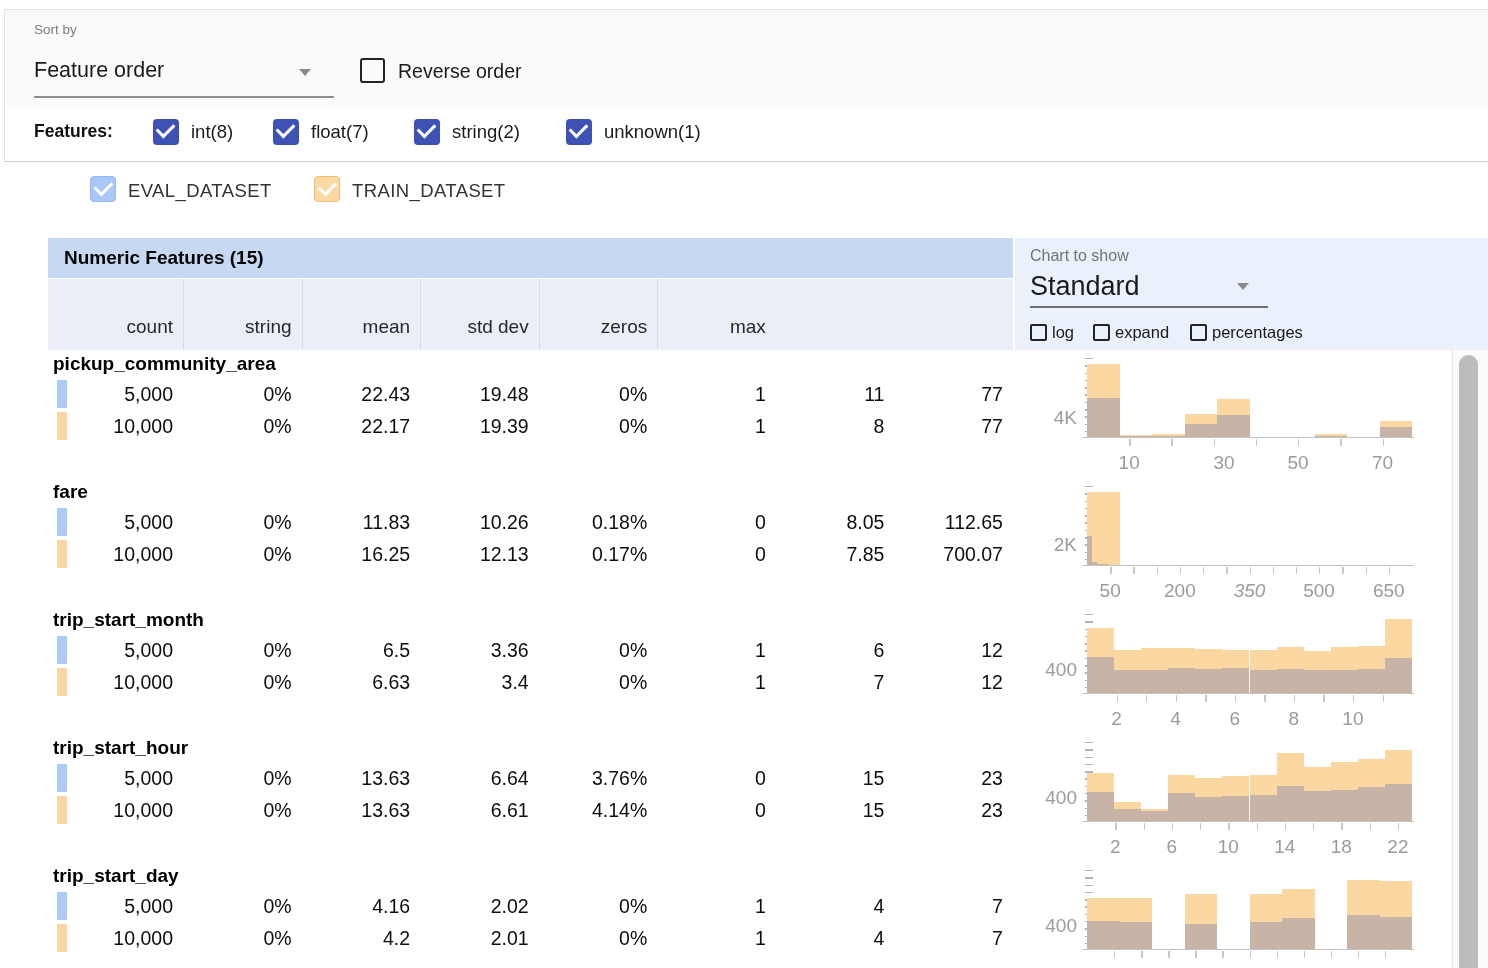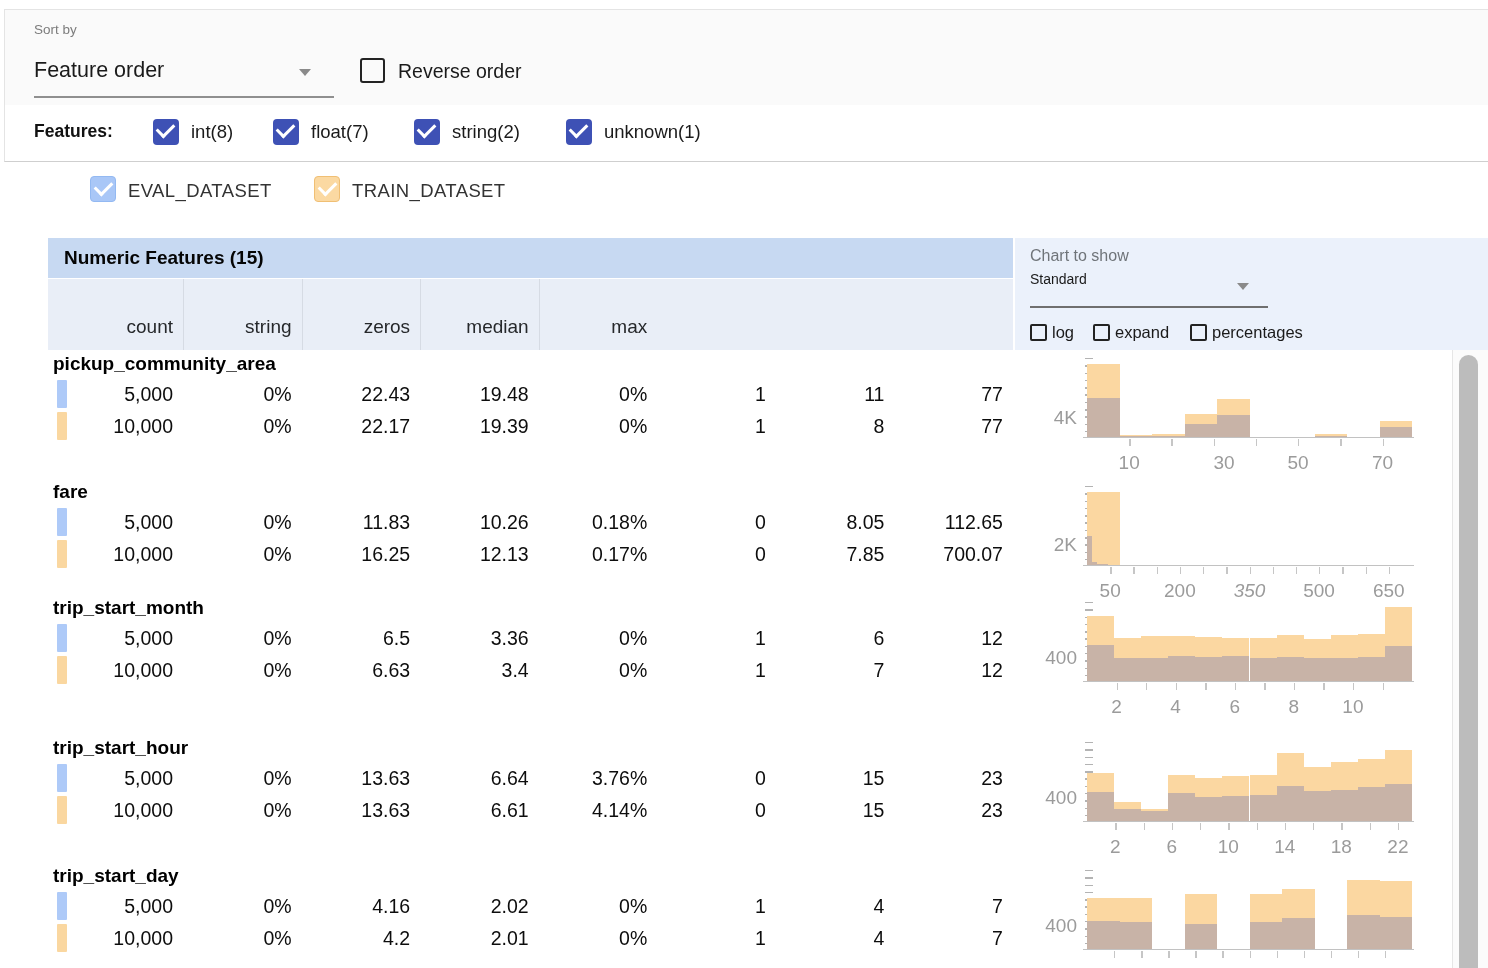--- a/index.html
+++ b/index.html
@@ -37,21 +37,21 @@
   .table-title{position:absolute;left:48px;top:238px;width:965px;height:40px;background:#c7d9f2;
                box-sizing:border-box;display:flex;align-items:center;padding-left:16px;
                font-size:19px;font-weight:700;color:#050505}
   .header-row{position:absolute;left:48px;top:279px;width:965px;height:71px;background:#e9eef7;display:flex}
   .hcell{box-sizing:border-box;width:118.57px;border-left:1px solid #d6dbe4;display:flex;
          align-items:flex-end;justify-content:flex-end;padding:0 10px 12px 0;font-size:19px;color:#26282b}
   .hcell.first{width:135px;border-left:none}
   
   .chart-panel{position:absolute;left:1015px;top:238px;width:473px;height:112px;background:#ebf1fb}
   .panel-label{position:absolute;left:15px;top:9px;font-size:16px;color:#6f7479}
-  .panel-value{position:absolute;left:15px;top:33px;font-size:14px;color:#1a1a1a}
+  .panel-value{position:absolute;left:15px;top:33px;font-size:27px;color:#1a1a1a}
   .panel-caret{position:absolute;left:222px;top:45px}
   .panel-line{position:absolute;left:15px;top:68px;width:238px;height:1.5px;background:#6f6f6f}
   .obx-sm{position:absolute;top:86px;width:17px;height:17px;border-width:2px;border-radius:2px}
   .panel-opt{position:absolute;top:85px;font-size:16.5px;color:#1a1a1a}
   
   .rows-area{position:absolute;left:0;top:350px;width:1452px;height:618px;overflow:hidden}
   .fblock{position:absolute;left:48px;width:1404px;height:128px}
   .fname{position:absolute;left:5px;top:3px;font-size:19px;font-weight:700;color:#000}
   .frow{position:absolute;left:0;height:32px;display:flex;align-items:center}
   .swatch{position:absolute;left:9px;top:2px;width:10px;height:28px;border-radius:1px}
@@ -101,22 +101,23 @@
 
   <div class="cbx legend-cbx" style="left:90px;background:#a9c7f7;border:1px solid #93b9f2"></div>
   <div class="legend-label" style="left:128px">EVAL_DATASET</div>
   <div class="cbx legend-cbx" style="left:314px;background:#fbd9a2;border:1px solid #f0bf74"></div>
   <div class="legend-label" style="left:352px">TRAIN_DATASET</div>
 
   <div class="table-title">Numeric Features (15)</div>
   <div class="header-row">
       <div class="hcell first">count</div>
       <div class="hcell">string</div>
+      <div class="hcell">mean</div>
+      <div class="hcell">std dev</div>
       <div class="hcell">zeros</div>
-      <div class="hcell">median</div>
       <div class="hcell">max</div>
     </div>
 
   <div class="chart-panel">
     <div class="panel-label">Chart to show</div>
     <div class="panel-value">Standard</div>
     <div class="caret panel-caret"></div>
     <div class="panel-line"></div>
     <div class="obx obx-sm" style="left:15px"></div>
     <div class="panel-opt" style="left:37px">log</div>
@@ -253,21 +254,21 @@
           <div class="tick" style="left: 312.4px;"></div>
           <div class="tick" style="left: 335.6px;"></div>
           <div class="tick" style="left: 358.8px;"></div>
           <div class="xlab" style="left: 58.2px;">50</div>
           <div class="xlab" style="left: 127.9px;">200</div>
           <div class="xlab" style="left: 197.5px; font-style: italic;">350</div>
           <div class="xlab" style="left: 267.1px;">500</div>
           <div class="xlab" style="left: 336.8px;">650</div>
         </div>
       </div>
-      <div class="fblock" style="top: 244px;">
+      <div class="fblock" style="top: 256px;">
         <div class="fname">trip_start_month</div>
         <div class="frow" style="top: 28px;">
           <div class="swatch" style="background: rgb(174, 202, 248);"></div>
           <div class="vcell first">5,000</div>
           <div class="vcell">0%</div>
           <div class="vcell">6.5</div>
           <div class="vcell">3.36</div>
           <div class="vcell">0%</div>
           <div class="vcell">1</div>
           <div class="vcell">6</div>

